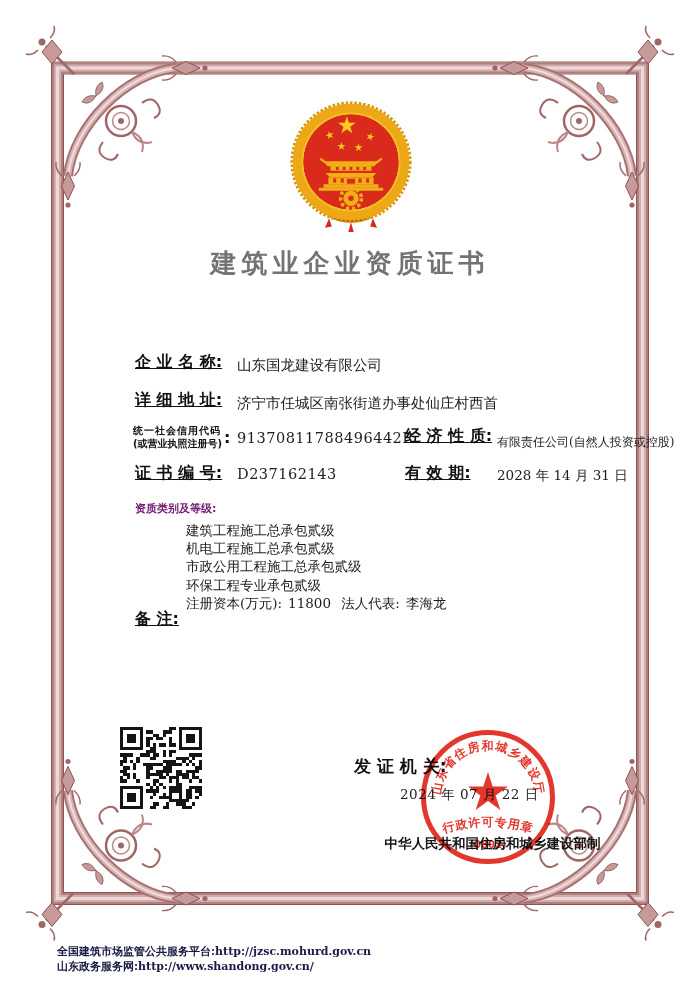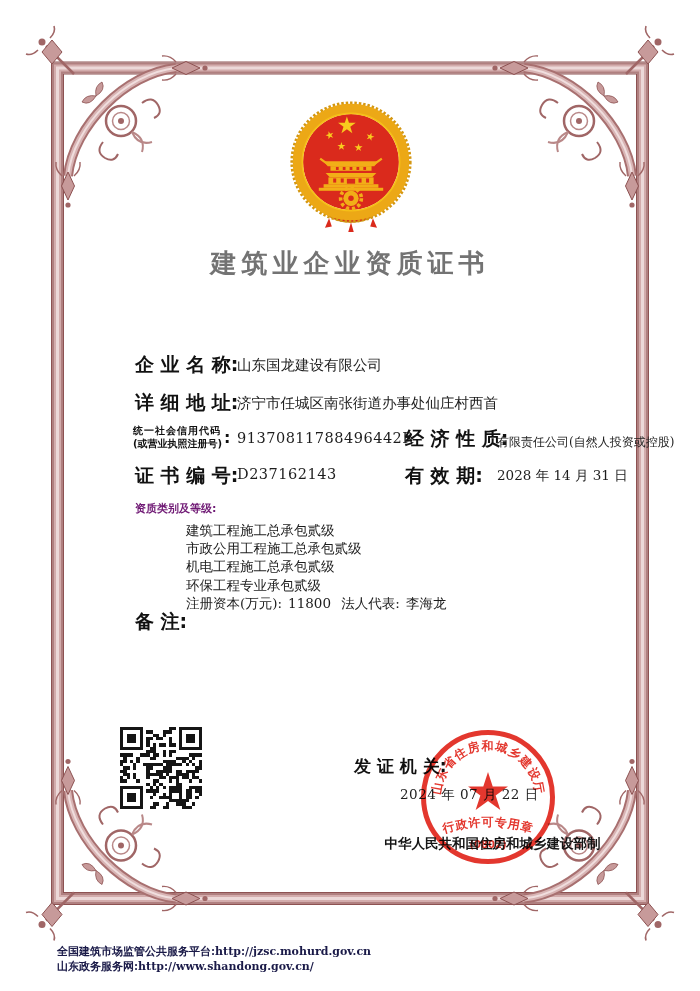--- a/index.html
+++ b/index.html
@@ -1,21 +1,21 @@
 <!DOCTYPE html>
 <html><head>
 <meta charset="utf-8">
 <style>
   html,body{margin:0;padding:0;}
   body{width:700px;height:991px;background:#ffffff;font-family:"DejaVu Sans",sans-serif;}
   .page{position:relative;width:700px;height:991px;background:#ffffff;overflow:hidden;}
   .frame-svg{position:absolute;left:0;top:0;width:700px;height:991px;}
   .title{margin:0;position:absolute;left:0;right:0;top:246px;text-align:center;
          font-size:26px;font-weight:bold;letter-spacing:5px;color:#737373;}
-  .lbl{position:absolute;font-weight:bold;font-size:19px;color:#111;white-space:nowrap;}
+  .lbl{position:absolute;font-weight:bold;font-size:16px;color:#111;white-space:nowrap;text-decoration:underline;}
   .lbl-small{position:absolute;font-weight:bold;font-size:10px;color:#111;line-height:12px;white-space:nowrap;letter-spacing:1px;text-align:center;}
   .credit-colon{position:absolute;font-weight:bold;font-size:16px;color:#111;}
   .val{position:absolute;font-family:"DejaVu Serif",serif;font-size:14.5px;color:#1d1d1d;white-space:nowrap;}
   .val-sm{position:absolute;font-family:"DejaVu Serif",serif;font-size:12px;color:#1d1d1d;white-space:nowrap;}
   .qual-heading{position:absolute;left:135px;top:501px;font-weight:bold;font-size:11px;color:#701a75;}
   .qual-list{position:absolute;left:186px;top:521px;font-family:"DejaVu Serif",serif;
              font-size:13.5px;color:#1c1c1c;line-height:18.2px;white-space:nowrap;}
   .capital-line span{margin-right:6px;}
   .issue-label{position:absolute;left:347px;top:755px;font-weight:bold;font-size:17px;color:#111;white-space:nowrap;margin-left:7px;}
   .issue-date{position:absolute;left:400px;top:786px;font-family:"DejaVu Serif",serif;font-size:13.5px;color:#222;letter-spacing:.5px;white-space:nowrap;}
@@ -134,22 +134,22 @@
 
   <div class="lbl" style="left:135px;top:463px">证 书 编 号:</div>
   <div class="val" style="left:237px;top:466px;letter-spacing:.5px">D237162143</div>
 
   <div class="lbl" style="left:405px;top:463px">有  效  期:</div>
   <div class="val" style="left:497px;top:467px;font-size:13.5px">2028 年 14 月 31 日</div>
 
   <div class="qual-heading">资质类别及等级:</div>
   <div class="qual-list">
     <div>建筑工程施工总承包贰级</div>
+    <div>机电工程施工总承包贰级</div>
     <div>市政公用工程施工总承包贰级</div>
-    <div>机电工程施工总承包贰级</div>
     <div>环保工程专业承包贰级</div>
     <div class="capital-line">
       <span>注册资本(万元):</span><span>11800</span>
       <span>法人代表:</span><span>李海龙</span>
     </div>
   </div>
   <div class="lbl" style="left:135px;top:609px">备  注:</div>
 
   <svg class="qr-svg" viewBox="0 0 25 25" aria-hidden="true">
     <g id="qr-mods" fill="#151515">

